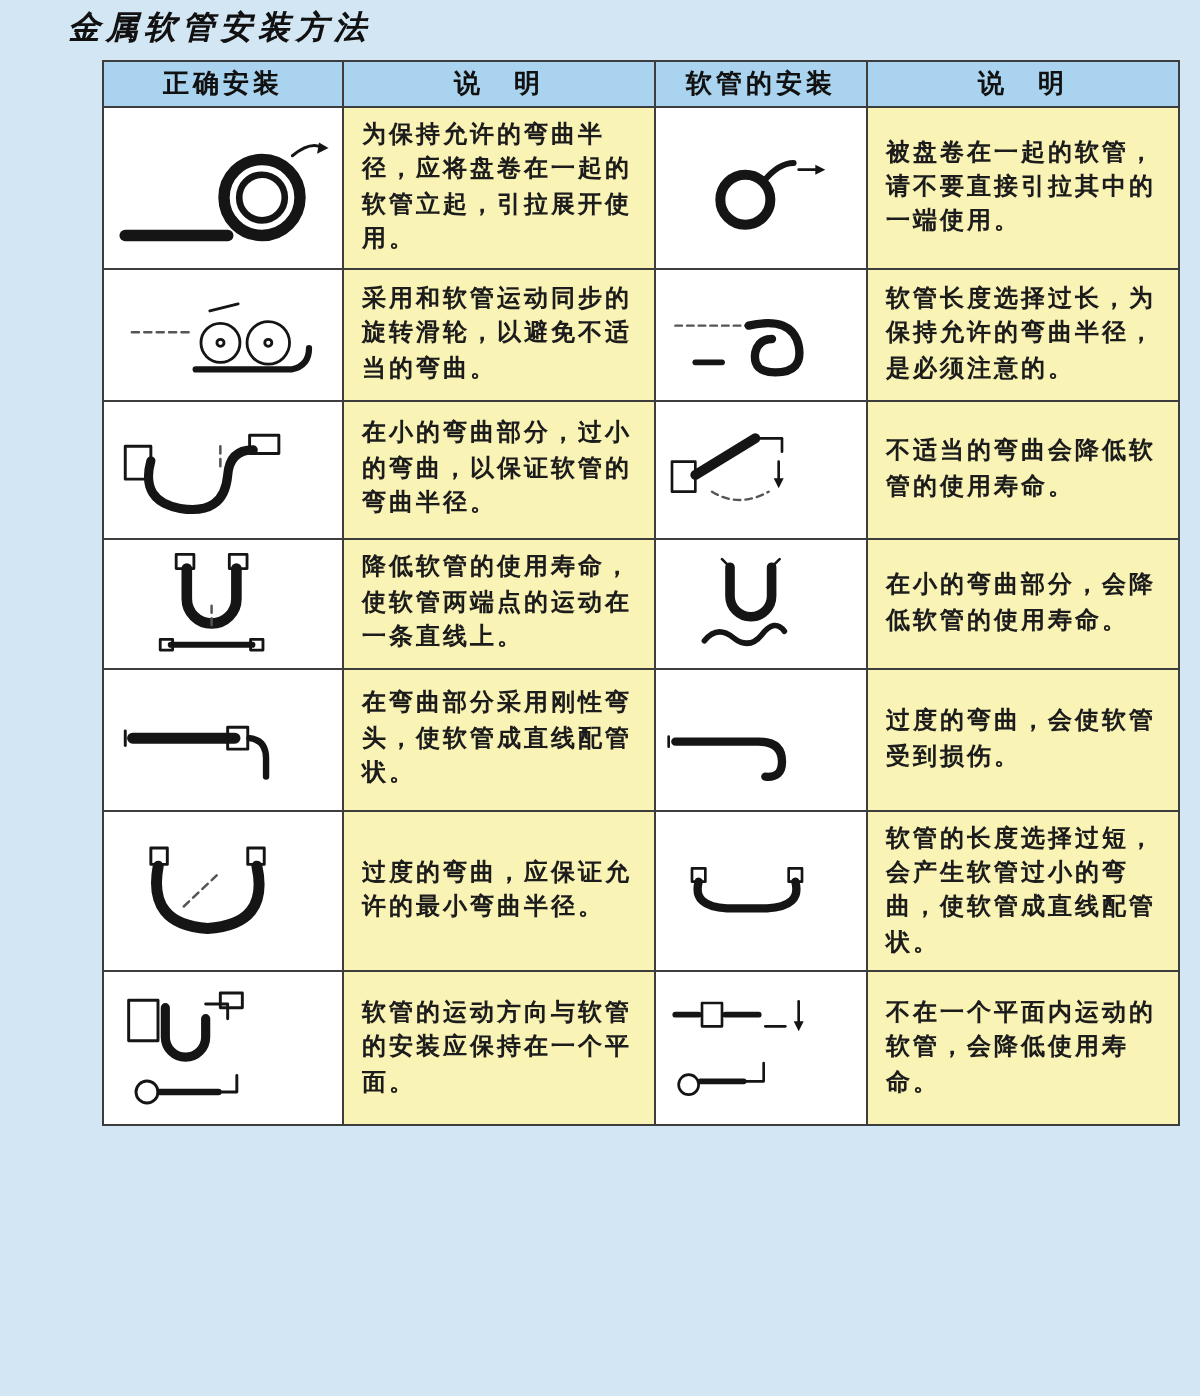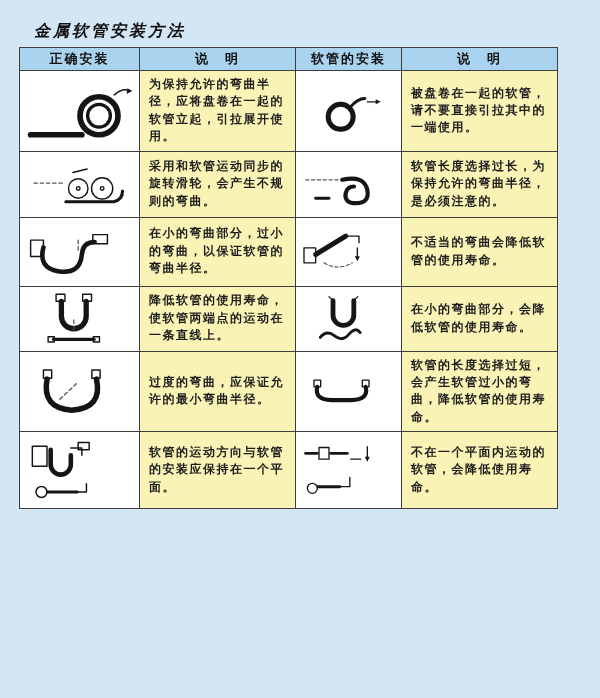--- a/index.html
+++ b/index.html
@@ -4,27 +4,27 @@
 <style>
   html,body{margin:0;padding:0;}
   body{
     width:600px;height:698px;overflow:hidden;
     background:#d3e6f3;
     font-family:"DejaVu Sans","Liberation Sans",sans-serif;
     color:#1b1b1b;
   }
   .page{position:relative;width:600px;height:698px;}
   .doc-title{
-    margin:21px 0 5px 34px;
+    margin:4px 0 5px 34px;
     font-family:"DejaVu Serif","Liberation Serif",serif;
     font-style:italic;font-weight:bold;
     font-size:16px;letter-spacing:3px;color:#111;
   }
   table.install-table{
-    margin-left:19px;
+    margin-left:51px;
     border-collapse:collapse;
     table-layout:fixed;
     width:538px;
     background:#fff;
   }
   .install-table th,.install-table td{
     border:1px solid #3d3d3d;
     padding:0;
     vertical-align:middle;
   }
@@ -108,21 +108,21 @@
               <path d="M8 34 H42" class="dash"></path>
               <path d="M52 22 l16 -4" class="thin"></path>
               <circle cx="58" cy="40" r="11" class="thin"></circle>
                 <circle cx="58" cy="40" r="2" class="thin"></circle>
               <circle cx="85" cy="40" r="12" class="thin"></circle>
                 <circle cx="85" cy="40" r="2" class="thin"></circle>
               <path d="M44 55 H98 q10 -2 10 -12" class="med"></path>
             </svg>
           </figure>
         </td>
-        <td class="desc-cell">采用和软管运动同步的旋转滑轮，会产生不规则的弯曲。</td>
+        <td class="desc-cell">采用和软管运动同步的旋转滑轮，以避免不适当的弯曲。</td>
         <td class="img-cell">
           <figure>
             <svg class="fig" width="100" height="60" viewBox="0 0 120 70">
               <path d="M8 30 H52" class="dash"></path>
               <path d="M20 52 h16" class="med"></path>
               <path d="M52 30 q26 -6 30 12 q3 16 -14 16 q-14 0 -12 -12 q2 -8 10 -8" class="h5"></path>
             </svg>
           </figure>
         </td>
         <td class="desc-cell">软管长度选择过长，为保持允许的弯曲半径，是必须注意的。</td>
@@ -176,20 +176,42 @@
             <svg class="fig" width="96" height="62" viewBox="0 0 120 70">
               <path d="M40 12 V30 a13 13 0 0 0 26 0 V12" class="hose"></path>
               <path d="M40 12 l-5 -5 M66 12 l5 -5" class="thin"></path>
               <path d="M24 58 q8 -10 18 -2 t18 -2 t14 -2" class="med"></path>
             </svg>
           </figure>
         </td>
         <td class="desc-cell">在小的弯曲部分，会降低软管的使用寿命。</td>
       </tr>
 
+      <tr style="height:71px">
+        <td class="img-cell">
+          <figure>
+            <svg class="fig" width="110" height="64" viewBox="0 0 120 70">
+              <path d="M6 30 v8" class="thin"></path>
+              <path d="M10 34 H66" class="hose"></path>
+              <rect x="62" y="28" width="11" height="12" class="thin"></rect>
+              <path d="M74 34 q9 1 9 11 v10" class="med"></path>
+            </svg>
+          </figure>
+        </td>
+        <td class="desc-cell">在弯曲部分采用刚性弯头，使软管成直线配管状。</td>
+        <td class="img-cell">
+          <figure>
+            <svg class="fig" width="100" height="60" viewBox="0 0 120 70">
+              <path d="M4 33 v6" class="thin"></path>
+              <path d="M8 36 H58 q14 0 14 12 q0 10 -10 9" class="h5"></path>
+            </svg>
+          </figure>
+        </td>
+        <td class="desc-cell">过度的弯曲，会使软管受到损伤。</td>
+      </tr>
 
       <tr style="height:70px">
         <td class="img-cell">
           <figure>
             <svg class="fig" width="110" height="64" viewBox="0 0 120 70">
               <rect x="20" y="12" width="9" height="9" class="thin"></rect>
               <rect x="73" y="12" width="9" height="9" class="thin"></rect>
               <path d="M24 22 q-6 32 27 34 q34 -2 27 -34" class="hose"></path>
               <path d="M38 44 l18 -17" class="dash"></path>
             </svg>
@@ -198,21 +220,21 @@
         <td class="desc-cell">过度的弯曲，应保证允许的最小弯曲半径。</td>
         <td class="img-cell">
           <figure>
             <svg class="fig" width="100" height="60" viewBox="0 0 120 70">
               <rect x="18" y="22" width="8" height="8" class="thin"></rect>
               <rect x="76" y="22" width="8" height="8" class="thin"></rect>
               <path d="M22 30 q-4 15 17 16 h24 q21 -1 17 -16" class="h5"></path>
             </svg>
           </figure>
         </td>
-        <td class="desc-cell">软管的长度选择过短，会产生软管过小的弯曲，降低软管的使用寿命。</td>
+        <td class="desc-cell">软管的长度选择过短，会产生软管过小的弯曲，使软管成直线配管状。</td>
       </tr>
 
       <tr style="height:77px">
         <td class="img-cell">
           <figure>
             <svg class="fig" width="110" height="72" viewBox="0 0 120 76">
               <rect x="8" y="12" width="16" height="22" class="thin"></rect>
               <path d="M28 16 v16 a11 11 0 0 0 22 0 v-10" class="h5"></path>
               <path d="M50 14 h12 v8" class="thin"></path>
               <rect x="58" y="8" width="12" height="8" class="thin"></rect>

